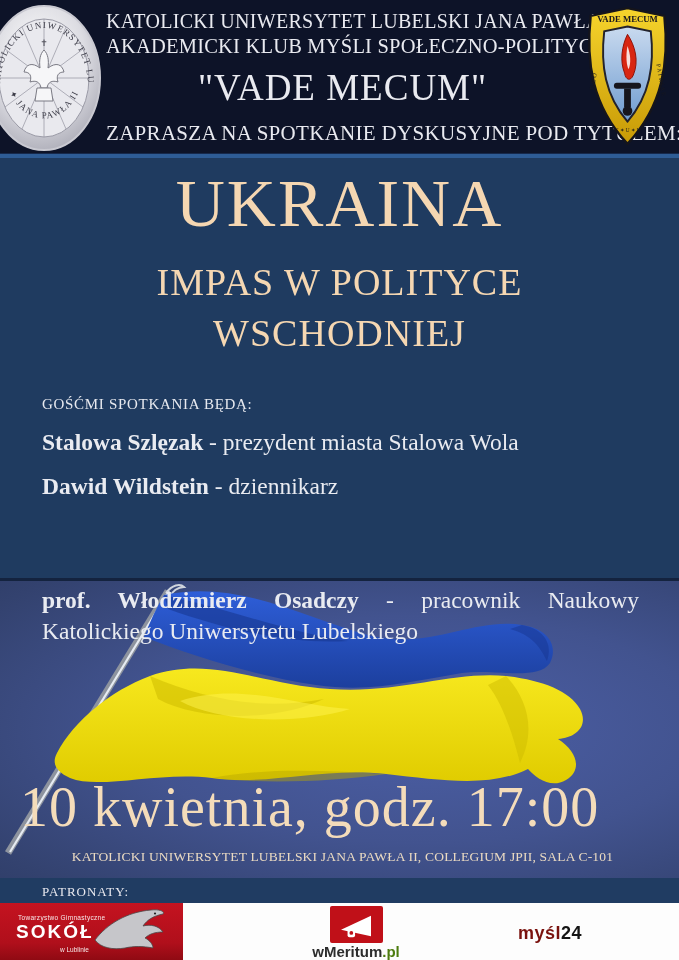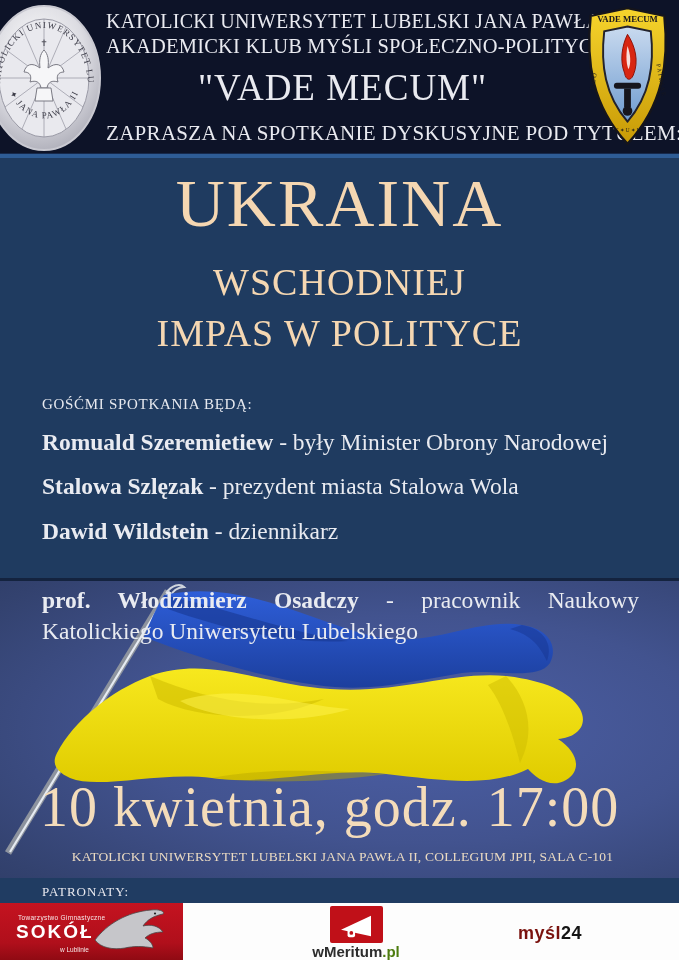--- a/index.html
+++ b/index.html
@@ -26,21 +26,21 @@
   .event-subtitle{margin:18px 0 0;text-align:center;font-size:38px;font-weight:normal;
     color:#f5d7b2;letter-spacing:1px;line-height:1.32;}
   .guests-intro{margin:38px 42px 0;font-size:15px;color:#e7e9ef;letter-spacing:.7px;}
   .guest{margin:14px 42px 0;font-size:23.5px;color:#e9ebf1;line-height:1.3;text-align:justify;}
   .g-name{font-weight:bold;}
   
   .photo-section{position:relative;height:300px;box-sizing:border-box;border-top:3px solid #14233f;
     background:radial-gradient(ellipse 95% 85% at 62% 50%, #4c5fa6 0%, #42538f 45%, #33426f 82%, #2c3a63 100%);}
   .flag-svg{position:absolute;left:0;top:0;z-index:1;}
   .guest-prof{position:absolute;left:42px;right:40px;top:4px;margin:0;z-index:3;}
-  .event-datetime{position:absolute;left:40px;top:198px;z-index:3;font-size:56px;
+  .event-datetime{position:absolute;left:20px;top:198px;z-index:3;font-size:56px;
     color:#f4dcba;letter-spacing:1px;line-height:1;white-space:nowrap;}
   .event-venue{position:absolute;left:0;right:0;top:268px;z-index:3;text-align:center;
     font-size:13.5px;color:#eadac2;letter-spacing:.2px;white-space:nowrap;padding-left:6px;}
   
   .patronaty-strip{height:25px;background:#203c62;}
   .patronaty-label{padding:6px 0 0 42px;font-size:13px;color:#e9e9ef;letter-spacing:1px;}
   .logos-strip{display:flex;height:57px;background:#fdfdfd;font-family:"Liberation Sans","DejaVu Sans",sans-serif;}
   .logo-sokol{position:relative;width:183px;background:linear-gradient(180deg,#c41320 0%,#b00f1b 70%,#8f0a13 100%);color:#fff;}
   .sokol-org{position:absolute;left:18px;top:11px;font-size:6.5px;opacity:.9;letter-spacing:.3px;}
   .sokol-name{position:absolute;left:16px;top:18px;font-size:19px;font-weight:bold;letter-spacing:2px;}
@@ -123,30 +123,26 @@
         <circle cx="50" cy="109" r="5" fill="#16161e"></circle>
       </g>
     </svg>
   </div>
 
   <div class="divider"></div>
 
   <div class="main-section">
     <h1 class="event-title">UKRAINA</h1>
     <div class="event-subtitle">
+      <div>IMPAS W POLITYCE</div>
       <div>WSCHODNIEJ</div>
-      <div>IMPAS W POLITYCE</div>
     </div>
 
     <div class="guests-intro">GOŚĆMI SPOTKANIA BĘDĄ:</div>
 
-    <p class="guest">
-      <span class="g-name">Romuald Szeremietiew</span>
-      <span>- były Minister Obrony Narodowej</span>
-    </p>
     <p class="guest">
       <span class="g-name">Stalowa Szlęzak</span>
       <span>- prezydent miasta Stalowa Wola</span>
     </p>
     <p class="guest">
       <span class="g-name">Dawid Wildstein</span>
       <span>- dziennikarz</span>
     </p>
   </div>
 

